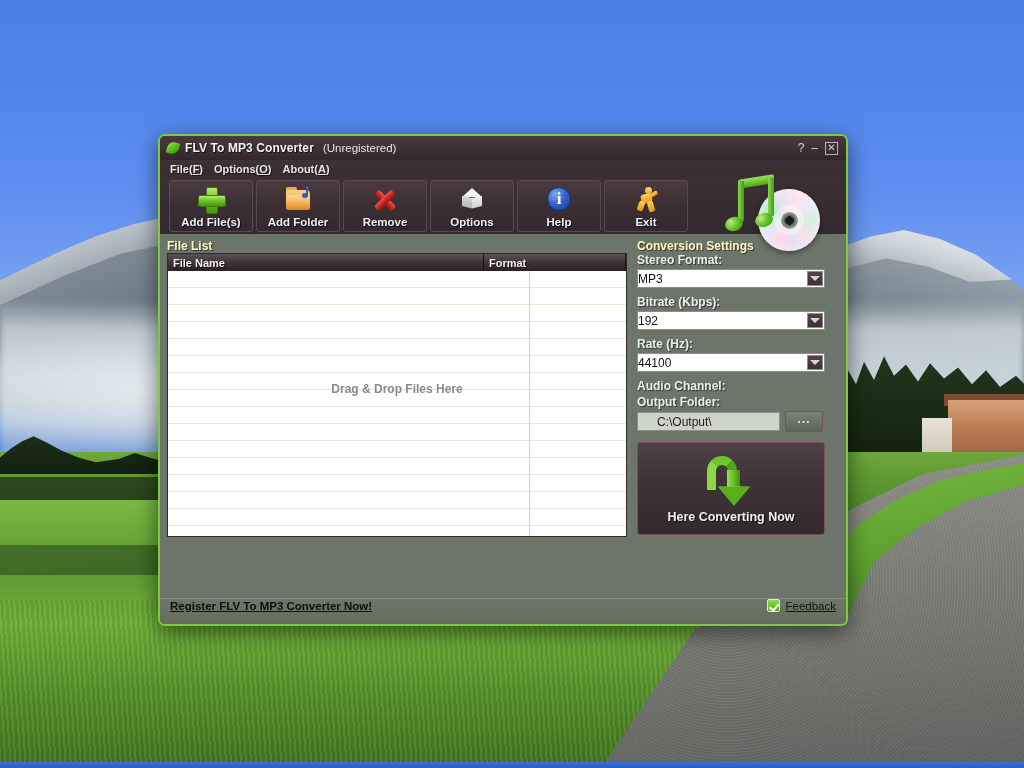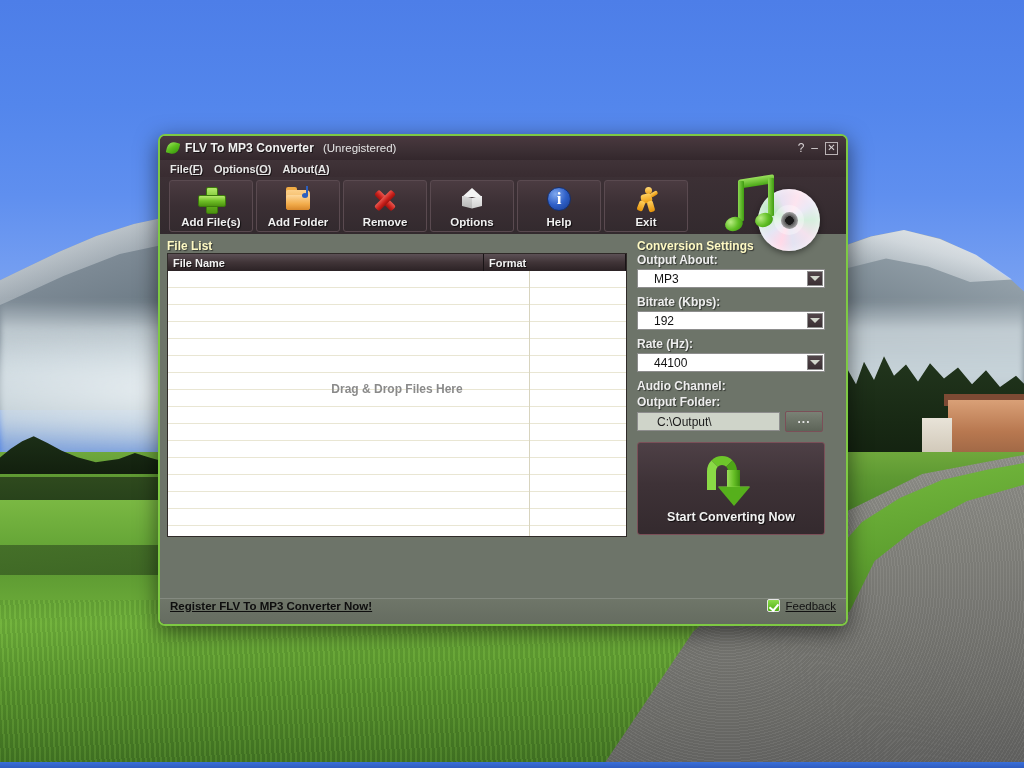--- a/index.html
+++ b/index.html
@@ -369,21 +369,21 @@
   
   .right-col { flex:1; padding:5px 8px 0 7px; display:flex; flex-direction:column; }
   .field-label {
     font-size:12px; font-weight:bold; color:#eeeeee;
     text-shadow:1px 1px 1px rgba(0,0,0,.55); margin-bottom:2px;
   }
   .combo {
     width:188px; height:19px; margin-bottom:7px; position:relative;
     background:#fff; border:1px solid #8d8d8d; display:flex; align-items:center;
   }
-  .combo-val { font-size:12px; color:#111; padding-left:16px; }
+  .combo-val { font-size:12px; color:#111; padding-left:0; }
   .combo-btn {
     position:absolute; right:1px; top:1px; width:16px; height:15px;
     background:linear-gradient(180deg,#52454a 0%,#3a2f33 100%);
     border:1px solid #8f8f8f;
     display:flex; align-items:center; justify-content:center;
   }
   .combo-btn .tri {
     width:0; height:0; border-left:5px solid transparent; border-right:5px solid transparent;
     border-top:5px solid #d3d7cd;
   }
@@ -587,21 +587,21 @@
         <div class="list-body">
           <div class="dnd-text">Drag &amp; Drop Files Here</div>
         </div>
       </div>
 
     </div>
 
     <div class="right-col">
       <div class="section-label">Conversion Settings</div>
 
-      <div class="field-label">Output About:</div>
+      <div class="field-label">Stereo Format:</div>
       <div class="combo">
         <span class="combo-val">MP3</span>
         <span class="combo-btn">
               <span class="tri"></span>
             </span>
       </div>
 
       <div class="field-label">Bitrate (Kbps):</div>
       <div class="combo">
         <span class="combo-val">192</span>
@@ -626,21 +626,21 @@
         <div class="browse-btn">...</div>
       </div>
 
       <div class="start-btn">
         <div class="dl-arrow">
           <div class="hook"></div>
               <div class="shaft"></div>
               <div class="tip2"></div>
               <div class="tip"></div>
         </div>
-        <span class="start-label">Start Converting Now</span>
+        <span class="start-label">Here Converting Now</span>
       </div>
     </div>
   </div>
 
   <div class="statusbar">
     <span class="reg-link">Register FLV To MP3 Converter Now!</span>
     <span class="fb-wrap">
       <span class="fb-icon"></span>
       <span class="fb-link">Feedback</span>
     </span>

